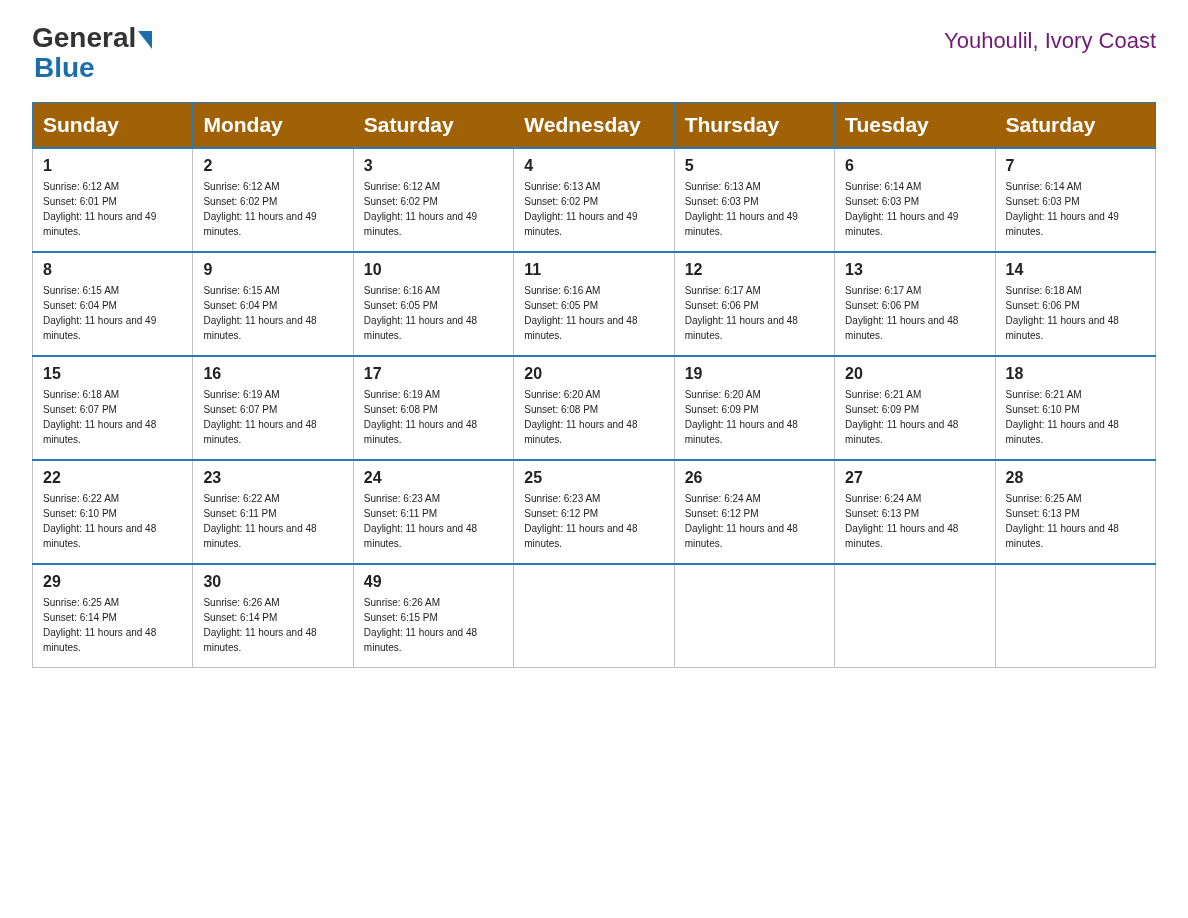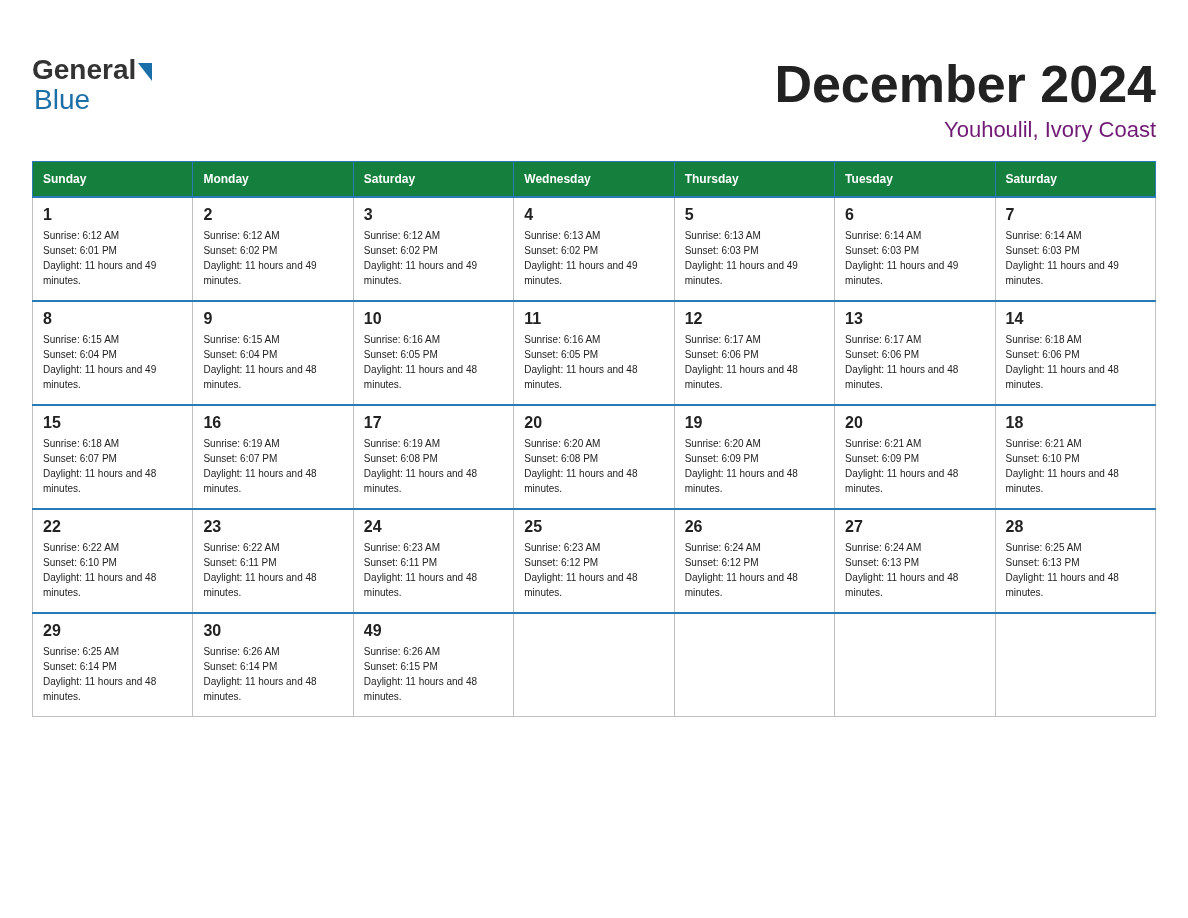--- a/index.html
+++ b/index.html
@@ -8,21 +8,20 @@
       background: #fff;
       padding: 24px 32px;
       width: 1188px;
       min-height: 918px;
     }
     .header {
       display: flex;
       justify-content: space-between;
       align-items: flex-start;
       margin-bottom: 18px;
-      margin-top: 32px;
     }
     .logo {
       display: flex;
       flex-direction: column;
       align-items: flex-start;
     }
     .logo-text {
       display: flex;
       align-items: center;
       font-size: 28px;
@@ -54,23 +53,23 @@
     .location {
       font-size: 22px;
       color: #701a75;
       margin-top: 4px;
     }
     table {
       width: 100%;
       border-collapse: collapse;
     }
     thead tr th {
-      background: #15803d;
+      background: #a16207;
       color: #fff;
-      font-size: 12px;
+      font-size: 21px;
       font-weight: 600;
       padding: 10px 10px;
       text-align: left;
       border: 1px solid #2a7ab8;
     }
     tbody tr td {
       vertical-align: top;
       padding: 8px 10px 12px 10px;
       border: 1px solid #c0c0c0;
       font-size: 13px;
@@ -106,24 +105,23 @@
   </style>
 </head>
 <body>
 
 <div class="header">
   <div class="logo">
     <div class="logo-text">
       <span class="logo-general">General</span>
       <span class="logo-arrow"></span>
     </div>
-    <div style="font-size:28px; font-weight:normal; color:#1a6fa8; margin-left:2px;">Blue</div>
+    <div style="font-size:28px; font-weight:bold; color:#1a6fa8; margin-left:2px;">Blue</div>
   </div>
   <div class="title-section">
-    <div class="month-title">December 2024</div>
     <div class="location">Youhoulil, Ivory Coast</div>
   </div>
 </div>
 
 <table>
   <thead>
     <tr>
     <th>Sunday</th>
         <th>Monday</th>
         <th>Saturday</th>

